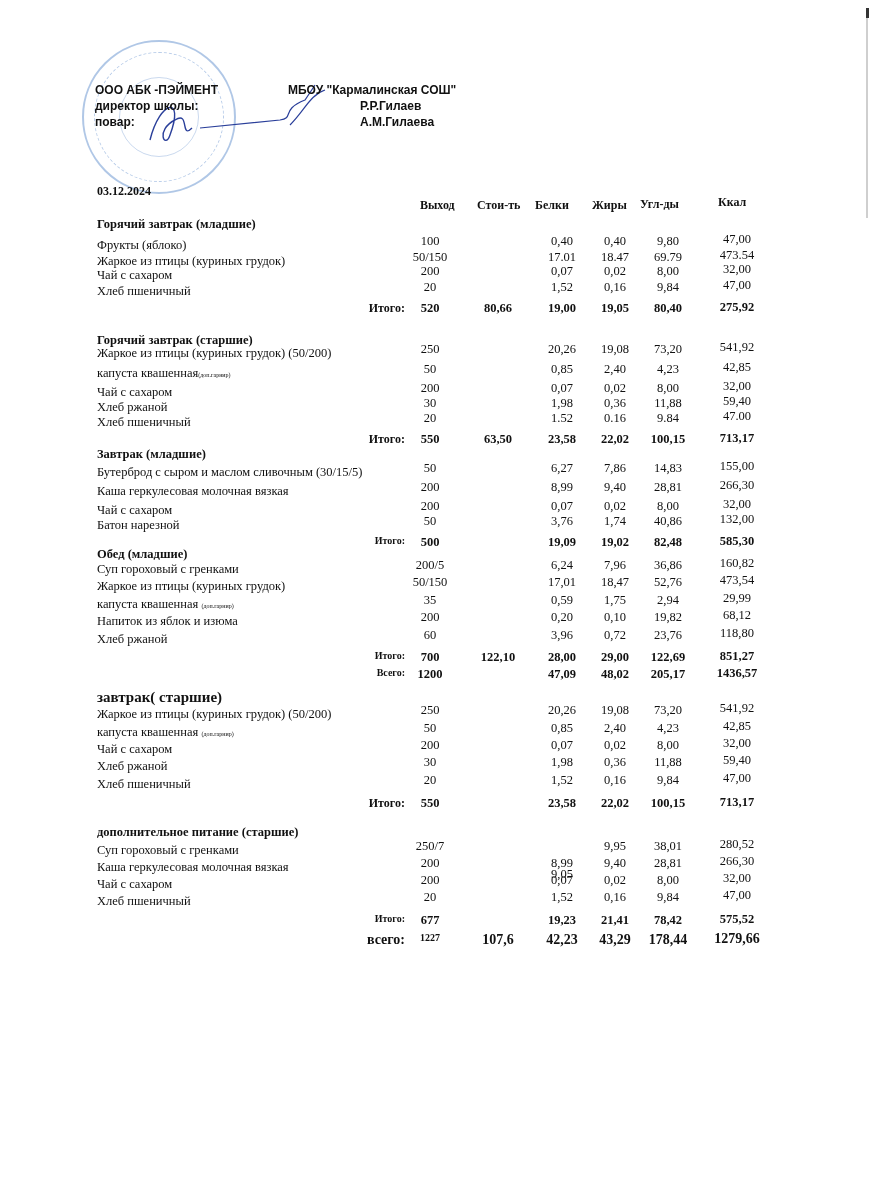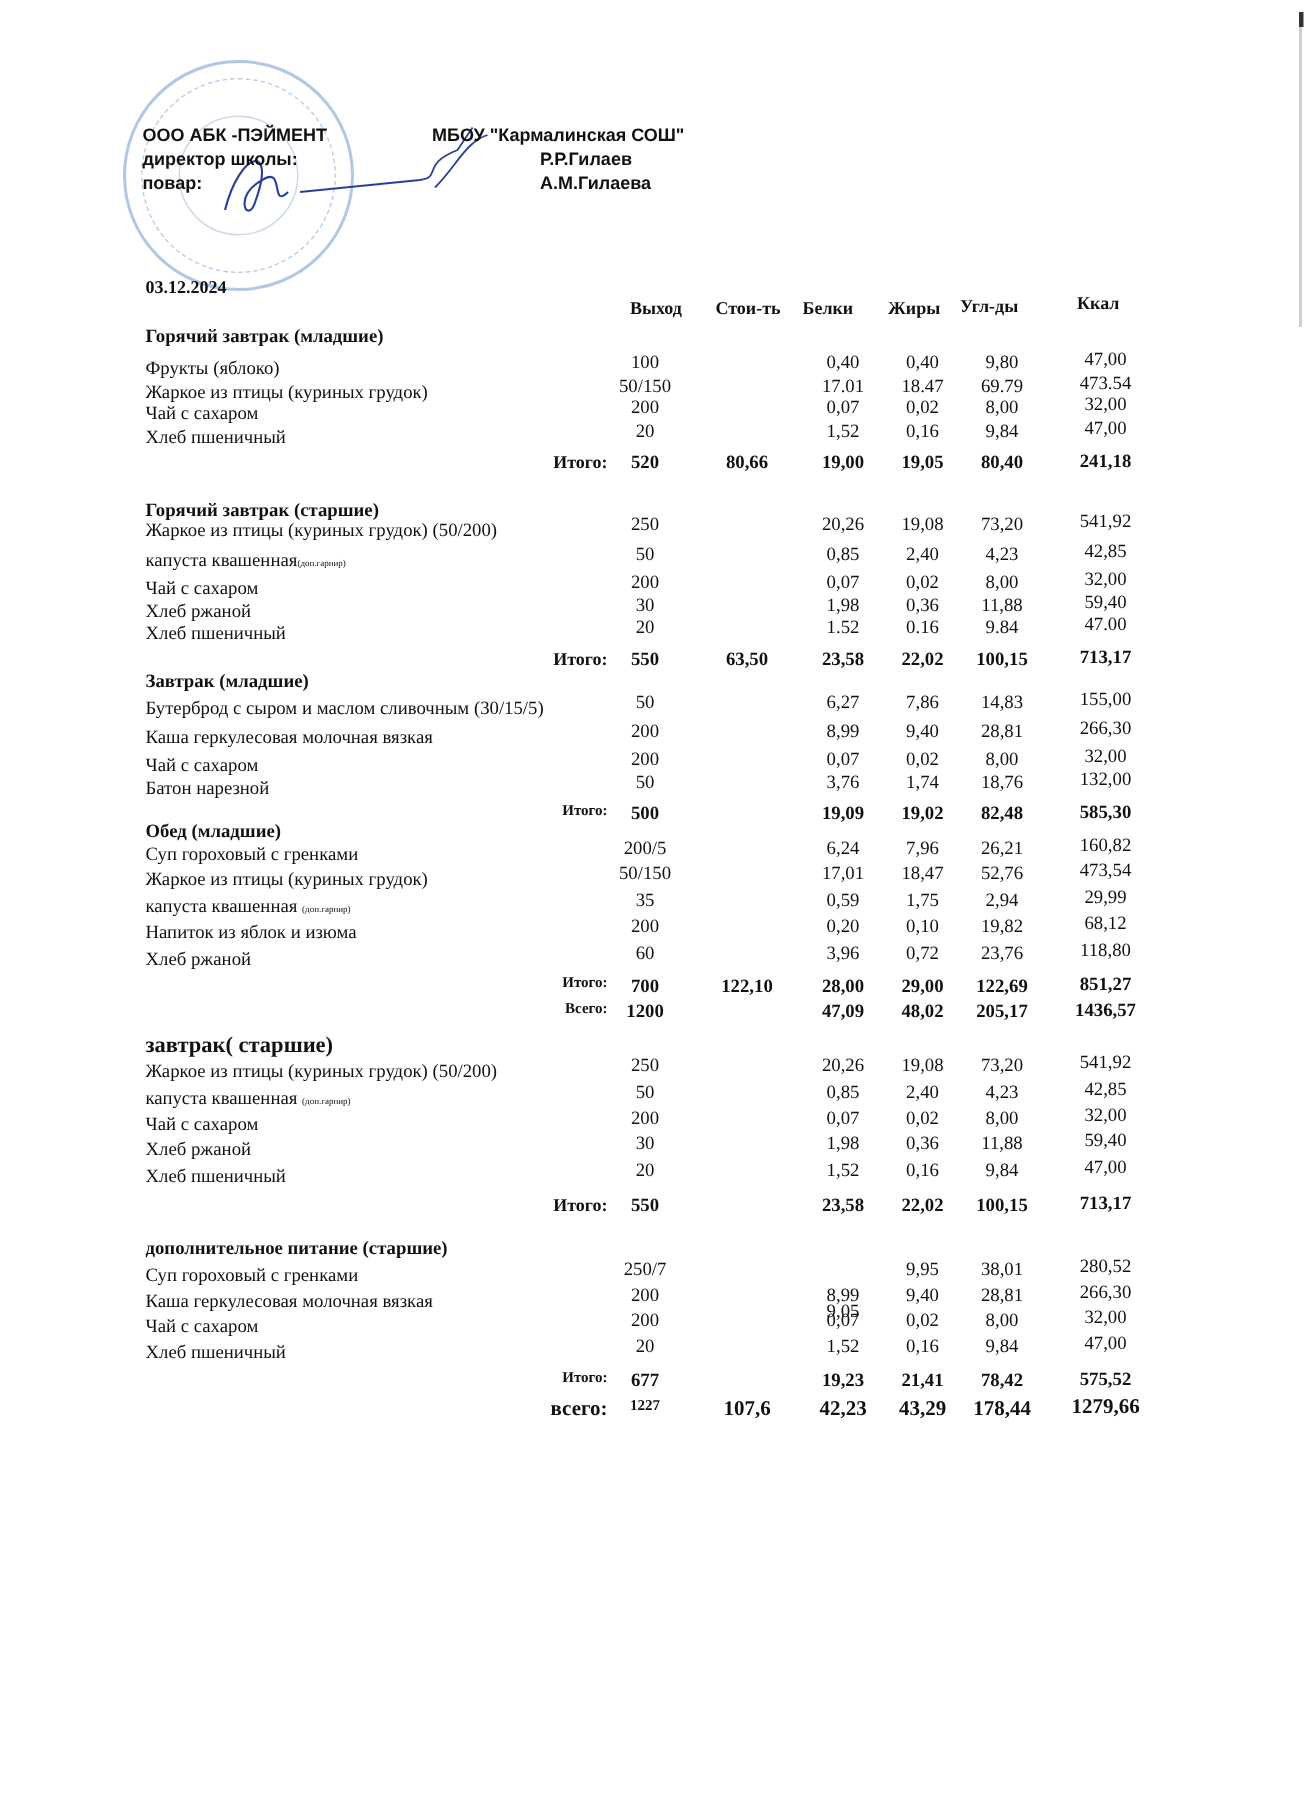--- a/index.html
+++ b/index.html
@@ -101,21 +101,21 @@
     <div class="cell c-b" style="top: 280px;">1,52</div>
     <div class="cell c-j" style="top: 280px;">0,16</div>
     <div class="cell c-u" style="top: 280px;">9,84</div>
     <div class="cell c-k" style="top: 278px;">47,00</div>
     <div class="total-label" style="top: 301px; left: 345px;">Итого:</div>
     <div class="cell bold c-out" style="top: 301px;">520</div>
     <div class="cell bold c-cost" style="top: 301px;">80,66</div>
     <div class="cell bold c-b" style="top: 301px;">19,00</div>
     <div class="cell bold c-j" style="top: 301px;">19,05</div>
     <div class="cell bold c-u" style="top: 301px;">80,40</div>
-    <div class="cell bold c-k" style="top: 300px;">241,18</div>
+    <div class="cell bold c-k" style="top: 300px;">275,92</div>
     <div class="sec-title" style="top: 333px;">Горячий завтрак (старшие)</div>
     <div class="item" style="top: 346px;">Жаркое из птицы (куриных грудок) (50/200)</div>
     <div class="cell c-out" style="top: 342px;">250</div>
     <div class="cell c-b" style="top: 342px;">20,26</div>
     <div class="cell c-j" style="top: 342px;">19,08</div>
     <div class="cell c-u" style="top: 342px;">73,20</div>
     <div class="cell c-k" style="top: 340px;">541,92</div>
     <div class="item" style="top: 366px;">капуста квашенная<small>(доп.гарнир)</small></div>
     <div class="cell c-out" style="top: 362px;">50</div>
     <div class="cell c-b" style="top: 362px;">0,85</div>
@@ -163,35 +163,35 @@
     <div class="item" style="top: 503px;">Чай с сахаром</div>
     <div class="cell c-out" style="top: 499px;">200</div>
     <div class="cell c-b" style="top: 499px;">0,07</div>
     <div class="cell c-j" style="top: 499px;">0,02</div>
     <div class="cell c-u" style="top: 499px;">8,00</div>
     <div class="cell c-k" style="top: 497px;">32,00</div>
     <div class="item" style="top: 518px;">Батон нарезной</div>
     <div class="cell c-out" style="top: 514px;">50</div>
     <div class="cell c-b" style="top: 514px;">3,76</div>
     <div class="cell c-j" style="top: 514px;">1,74</div>
-    <div class="cell c-u" style="top: 514px;">18,76</div>
+    <div class="cell c-u" style="top: 514px;">40,86</div>
     <div class="cell c-k" style="top: 512px;">132,00</div>
     <div class="total-label small" style="top: 535px; left: 345px;">Итого:</div>
     <div class="cell bold c-out" style="top: 535px;">500</div>
     <div class="cell bold c-cost" style="top: 535px;"></div>
     <div class="cell bold c-b" style="top: 535px;">19,09</div>
     <div class="cell bold c-j" style="top: 535px;">19,02</div>
     <div class="cell bold c-u" style="top: 535px;">82,48</div>
     <div class="cell bold c-k" style="top: 534px;">585,30</div>
     <div class="sec-title" style="top: 547px;">Обед (младшие)</div>
     <div class="item" style="top: 562px;">Суп гороховый с гренками</div>
     <div class="cell c-out" style="top: 558px;">200/5</div>
     <div class="cell c-b" style="top: 558px;">6,24</div>
     <div class="cell c-j" style="top: 558px;">7,96</div>
-    <div class="cell c-u" style="top: 558px;">26,21</div>
+    <div class="cell c-u" style="top: 558px;">36,86</div>
     <div class="cell c-k" style="top: 556px;">160,82</div>
     <div class="item" style="top: 579px;">Жаркое из птицы (куриных грудок)</div>
     <div class="cell c-out" style="top: 575px;">50/150</div>
     <div class="cell c-b" style="top: 575px;">17,01</div>
     <div class="cell c-j" style="top: 575px;">18,47</div>
     <div class="cell c-u" style="top: 575px;">52,76</div>
     <div class="cell c-k" style="top: 573px;">473,54</div>
     <div class="item" style="top: 597px;">капуста квашенная <small>(доп.гарнир)</small></div>
     <div class="cell c-out" style="top: 593px;">35</div>
     <div class="cell c-b" style="top: 593px;">0,59</div>

